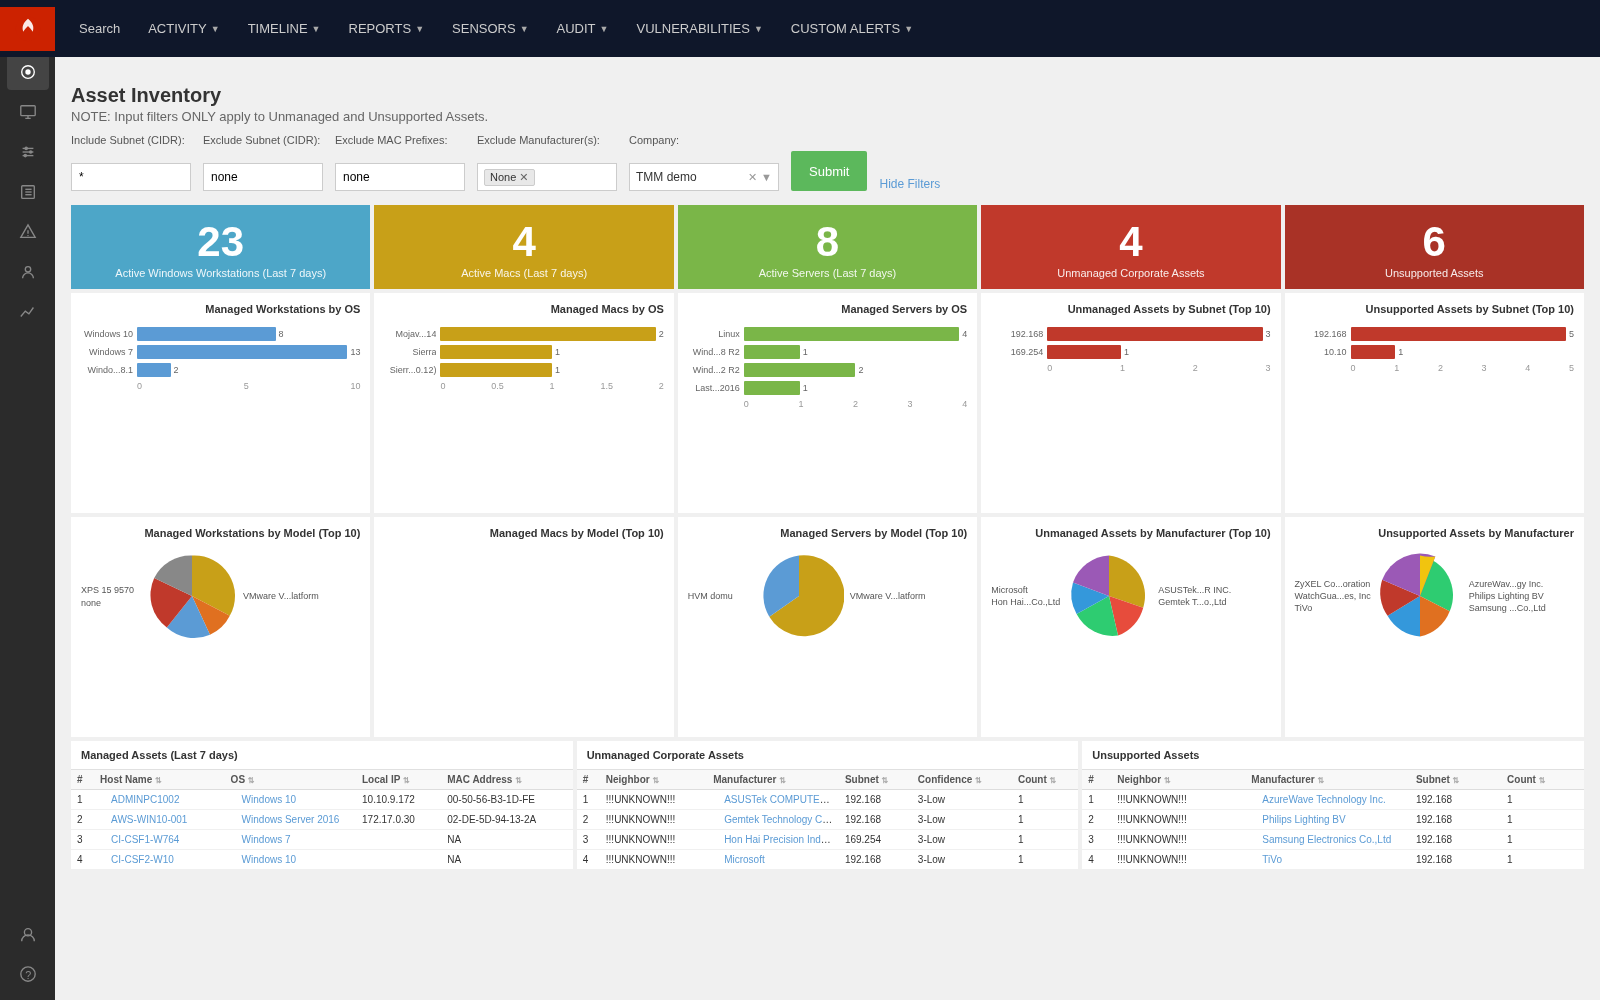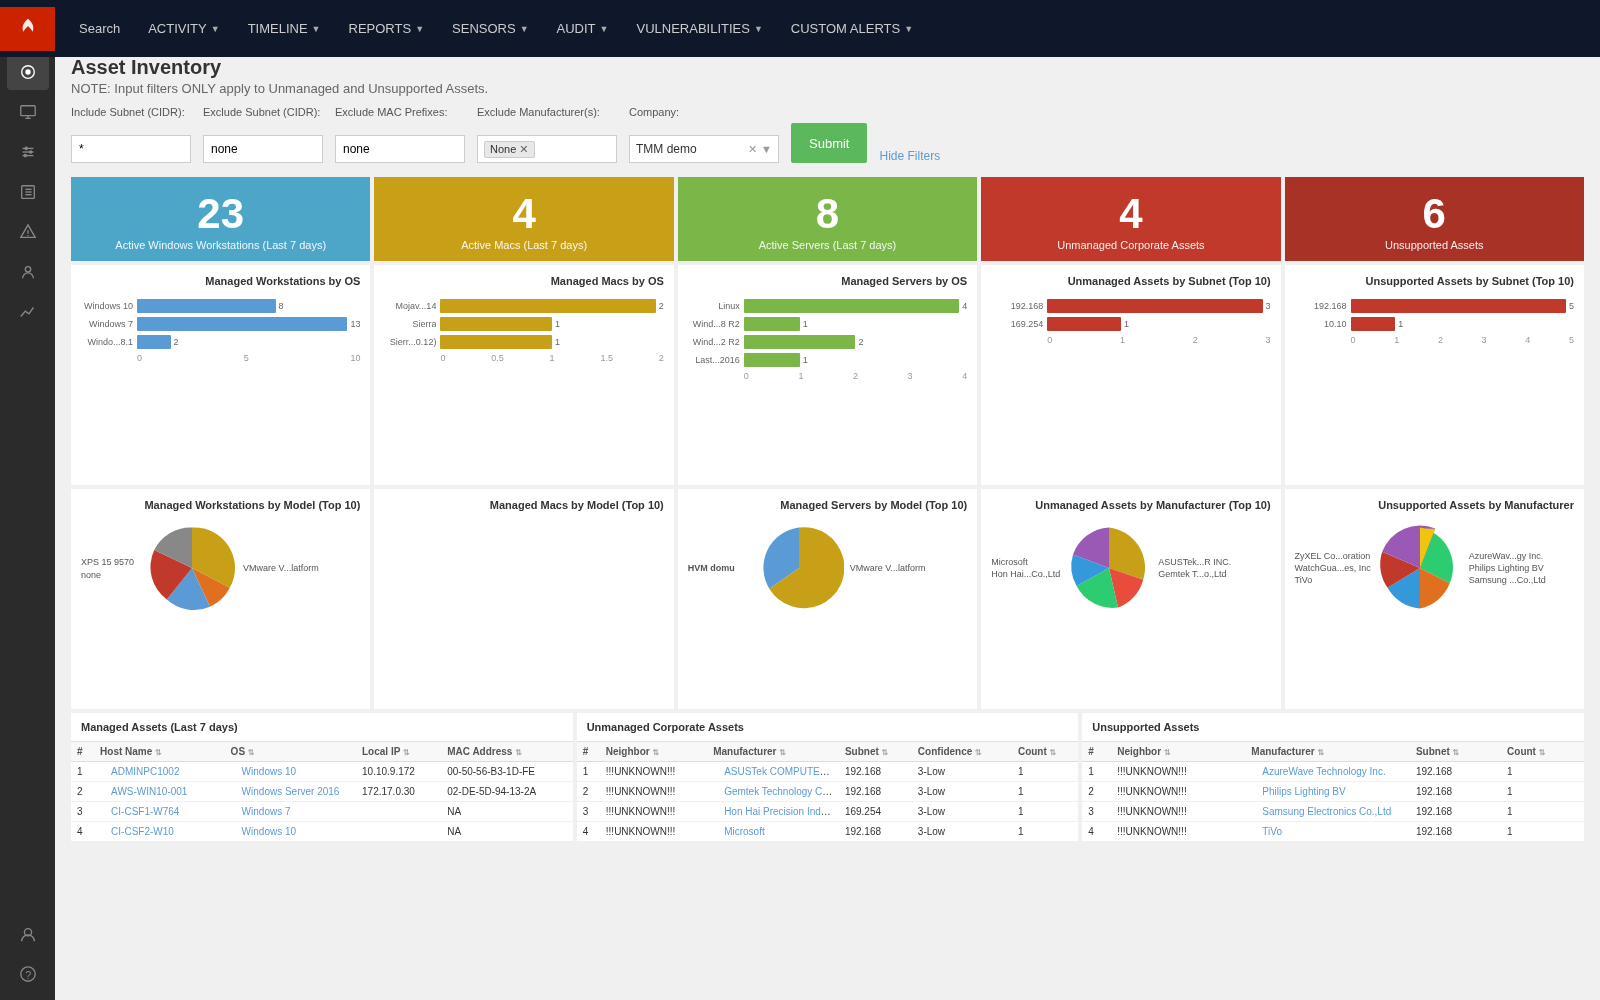--- a/index.html
+++ b/index.html
@@ -76,21 +76,21 @@
 
     
     .main {
       margin-top: 44px;
       margin-left: 55px;
       padding: 12px 16px;
       background: #f0f0f0;
       min-height: calc(100vh - 44px);
     }
 
-    .page-title { font-size: 20px; font-weight: bold; color: #333; margin-bottom: 2px; }
+    .page-title { font-size: 20px; font-weight: bold; color: #333; margin-bottom: 2px; margin-top: 28px; }
     .page-note { font-size: 13px; color: #666; margin-bottom: 10px; }
 
     
     .filters-row {
       display: flex;
       align-items: flex-end;
       gap: 12px;
       margin-bottom: 14px;
       flex-wrap: wrap;
     }
@@ -596,21 +596,21 @@
       </div>
     </div>
 
     <div class="chart-card">
       <div class="chart-title">Managed Macs by Model (Top 10)</div>
     </div>
 
     <div class="chart-card">
       <div class="chart-title">Managed Servers by Model (Top 10)</div>
       <div style="display:flex; align-items:center; gap:6px; padding-top:4px;">
-        <div style="font-size:9px; color:#555; min-width:60px;font-weight:bold;">
+        <div style="font-size:9px; color:#555; min-width:60px;">
           <div>HVM domu</div>
         </div>
         <svg class="pie" viewBox="0 0 100 100">
           <path d="M50,50 L50,5 A45,45 0 1,1 17,73 Z" fill="#c8a018"></path>
           <path d="M50,50 L17,73 A45,45 0 0,1 50,5 Z" fill="#5b9bd5"></path>
         </svg>
         <div style="font-size:9px; color:#555; min-width:70px;">
           <div>VMware V...latform</div>
         </div>
       </div>

